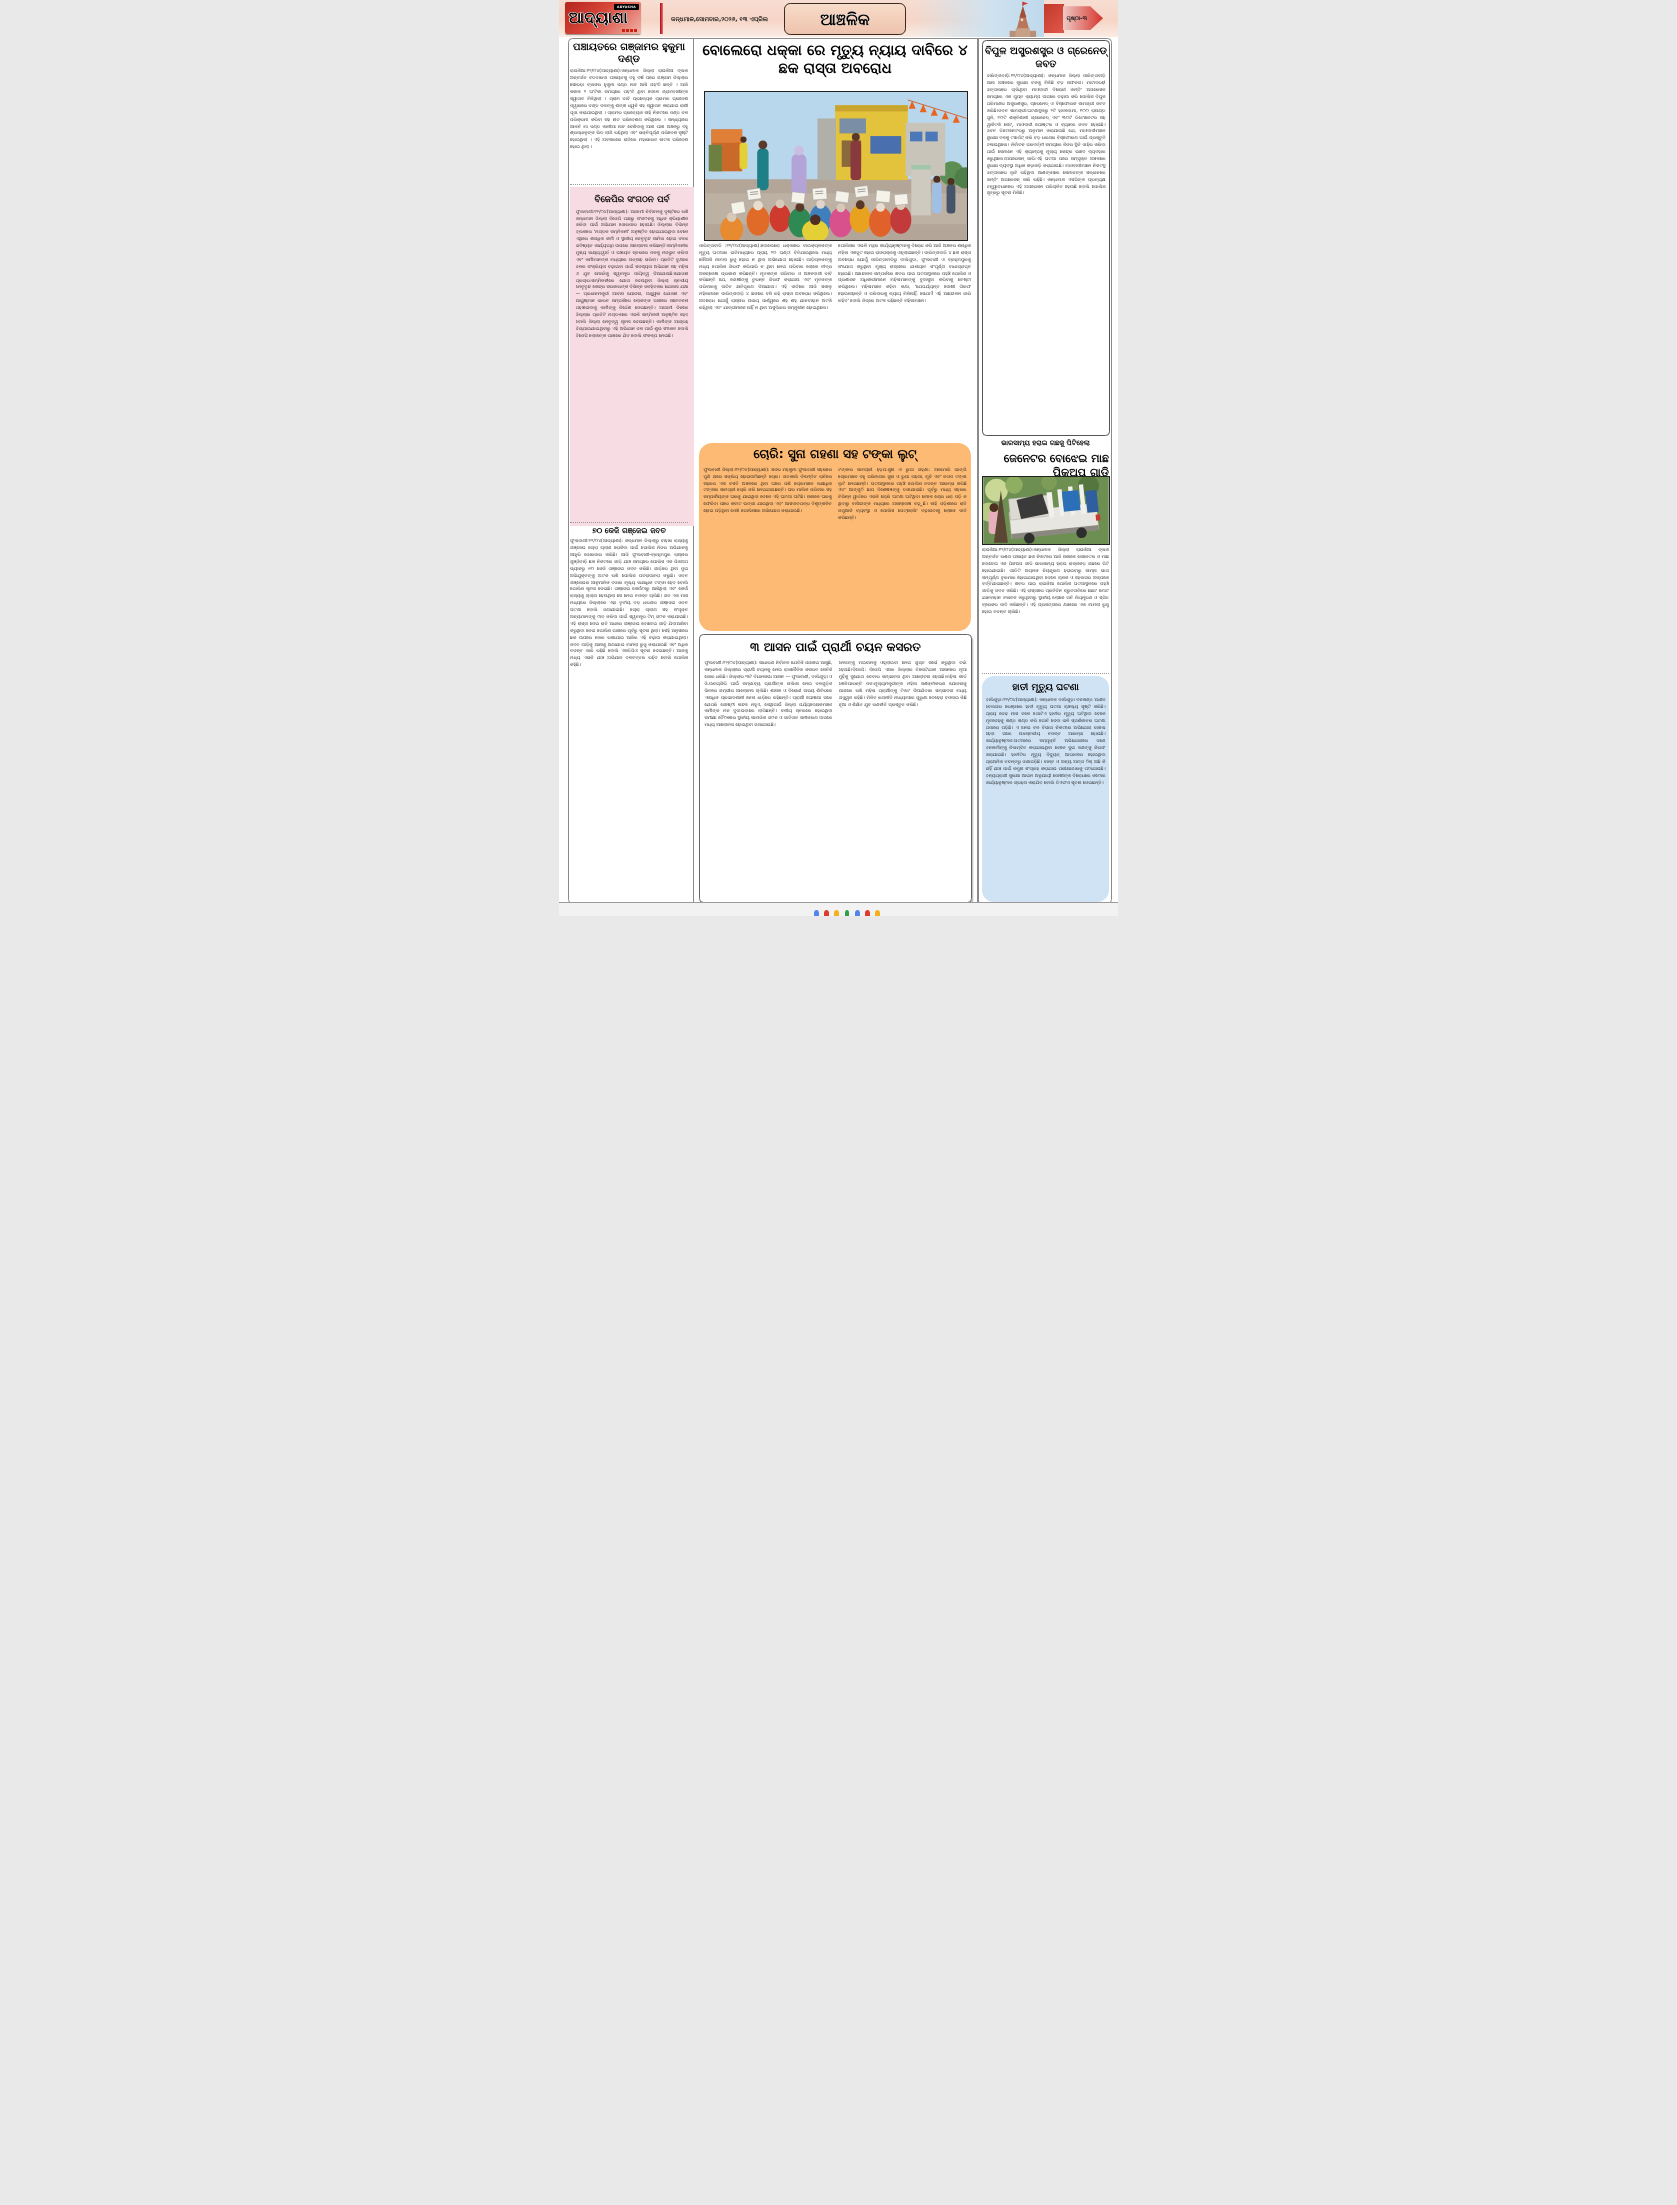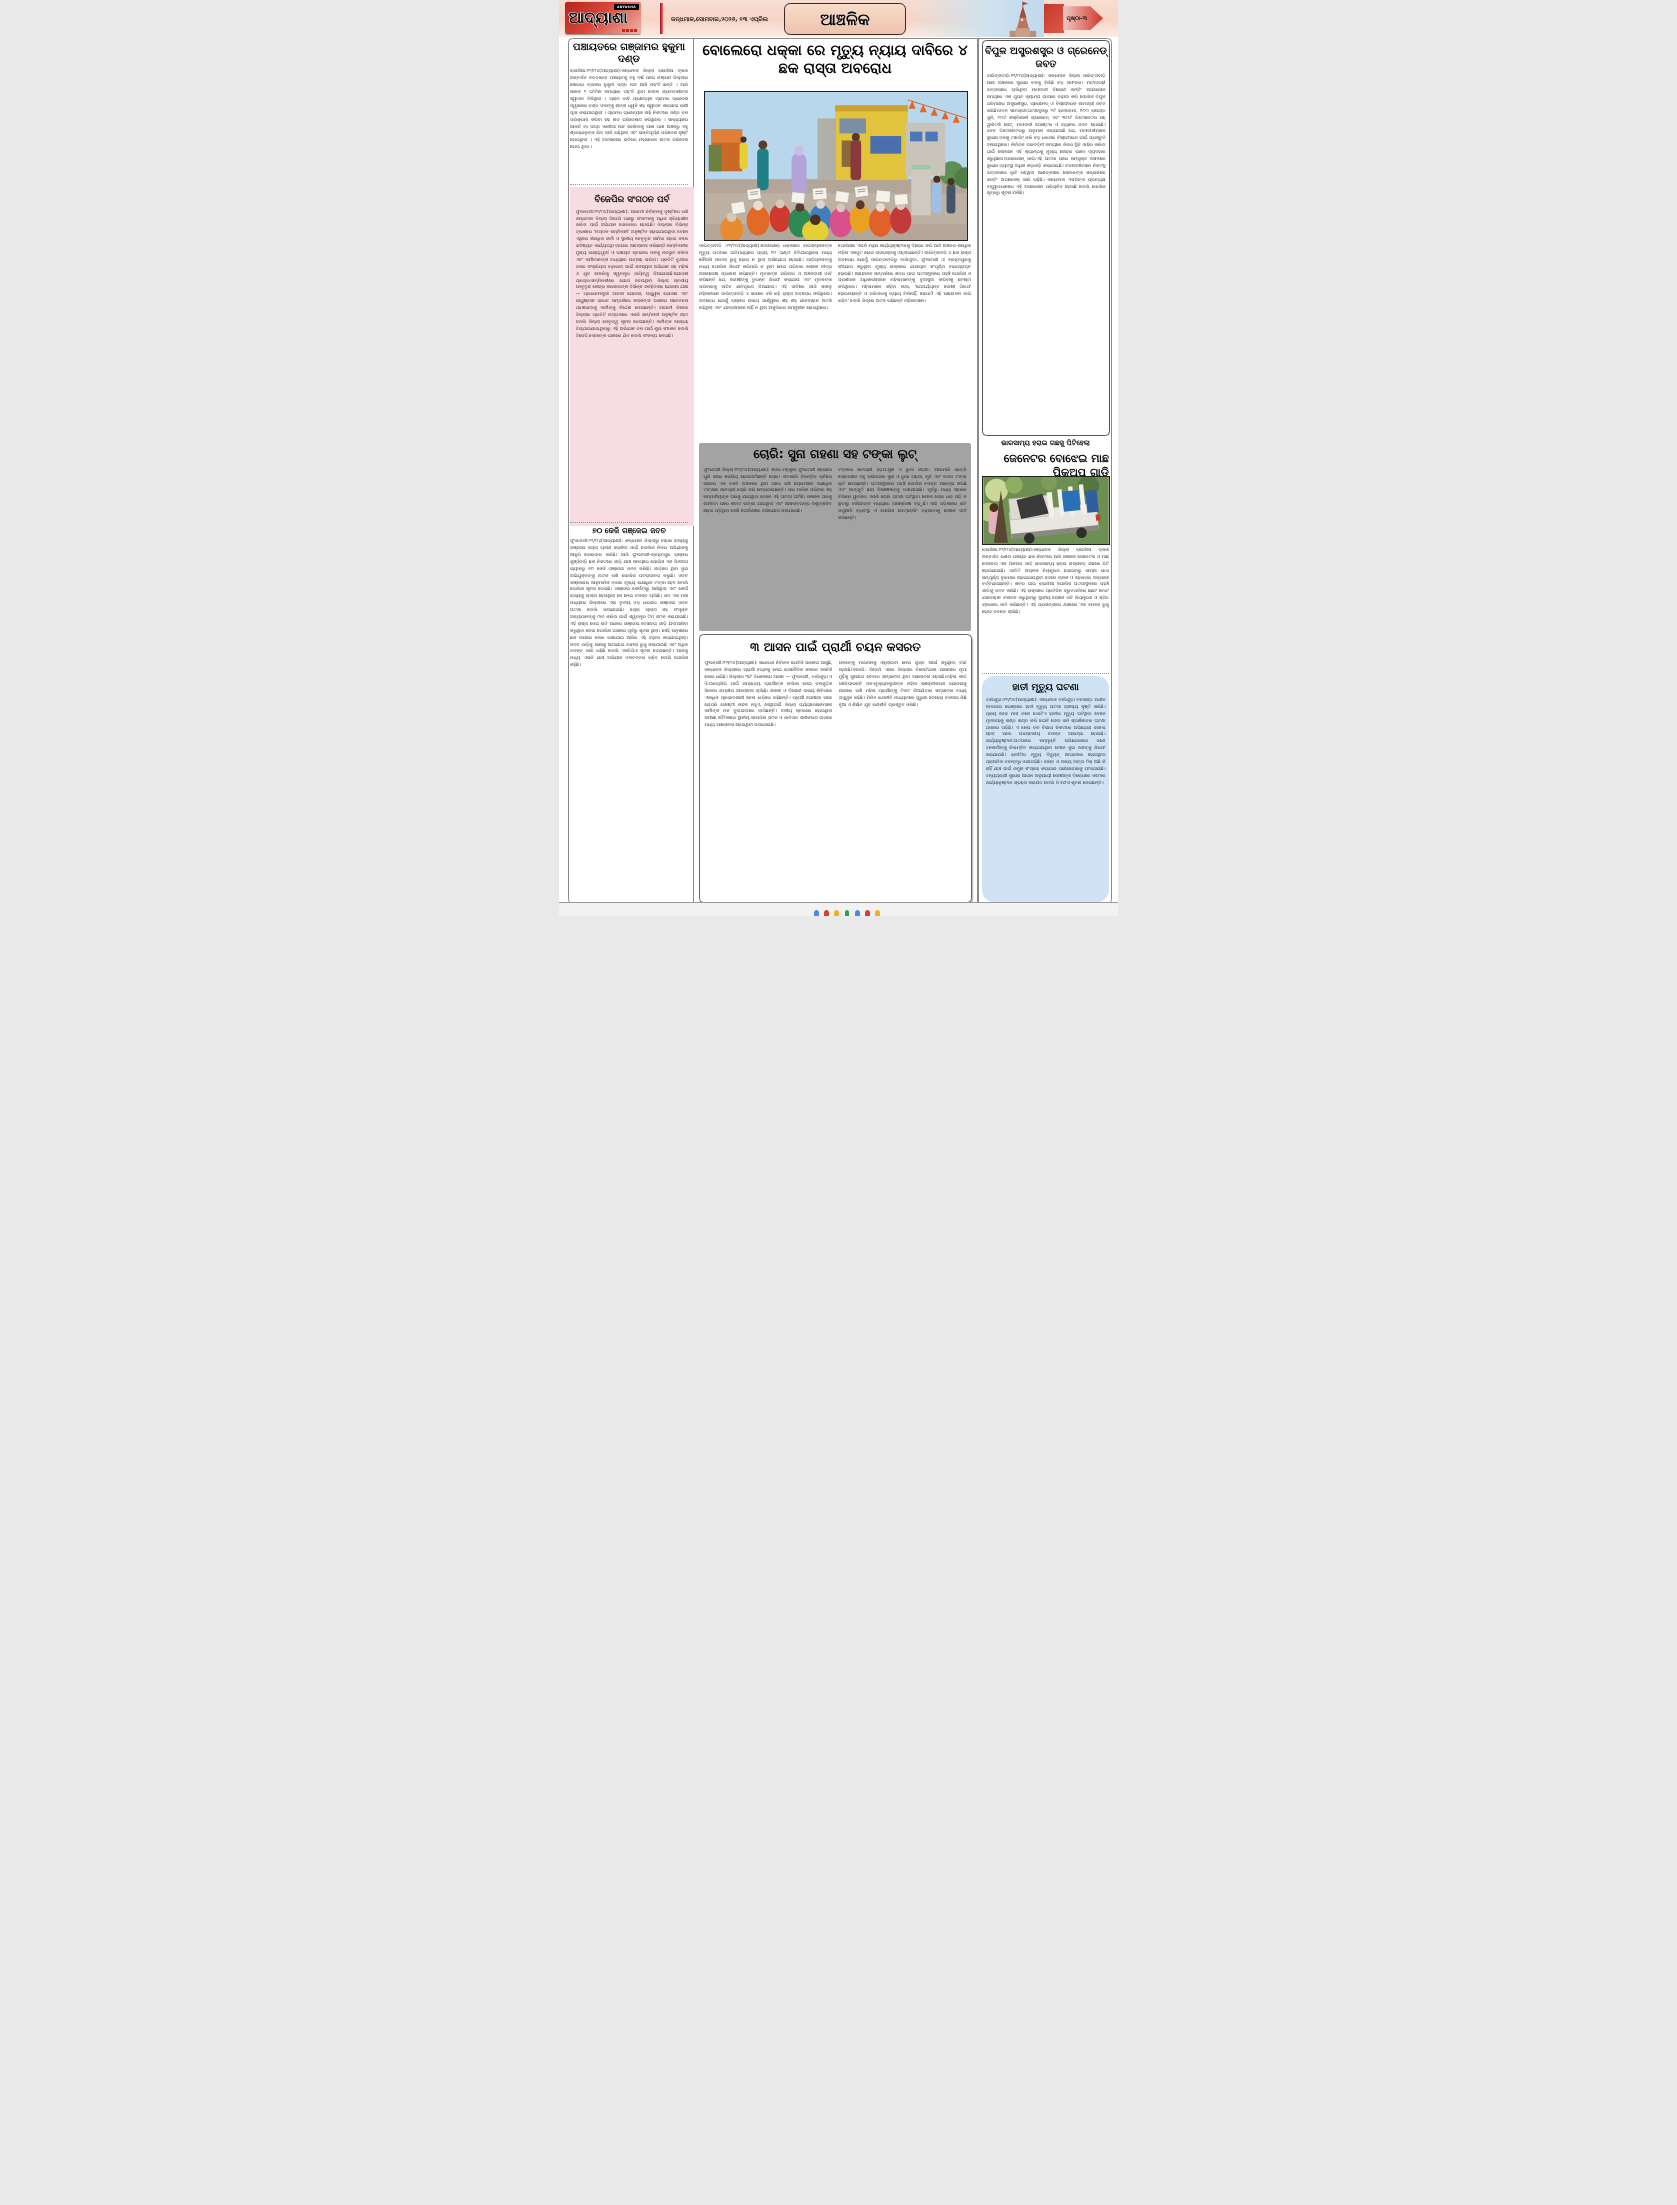--- a/index.html
+++ b/index.html
@@ -37,21 +37,21 @@
   
   .frame{position:absolute;left:8.8px;top:38px;width:542px;height:864px;border:0.4px solid #8a8a8a;border-radius:4.4px;}
   .vrule{position:absolute;top:39px;height:863px;width:0.4px;background:#8a8a8a;}
   .dashed{position:absolute;border-top:0.9px dotted #9a9a9a;}
   
   .headline{font-weight:bold;color:#000;text-align:center;line-height:1.22;}
   .art-body{font-size:4.6px;line-height:1.5;text-align:justify;color:#141414;overflow:hidden;}
   .abs{position:absolute;}
   .twocol{display:flex;gap:6.2px;}
   .twocol>div{flex:1;overflow:hidden;}
-  .yellow-box{background:#a3a3a3;border-radius:2px;}
+  .yellow-box{background:#fdba74;border-radius:13px;}
   .pink-box{background:#f8dce3;}
   .blue-box{background:#cfe3f5;border-radius:12px;}
   .boxed{border:0.7px solid #555;border-radius:4.4px;}
   .shadow-box{border:0.4px solid #666;border-radius:4.4px;box-shadow:1.3px 1.8px 0 rgba(120,120,120,.45);}
   .photo-frame{border:0.7px solid #222;overflow:hidden;background:#ccc;}
   
   .footer{position:absolute;left:0;top:902px;width:559px;height:13.7px;background:#f2f2f2;border-top:0.9px solid #9a9a9a;}
   .dots{position:absolute;left:255px;top:910px;display:flex;gap:5.3px;}
   .dot{width:4.9px;height:7.5px;border-radius:50% 50% 45% 45%;}
 </style>

